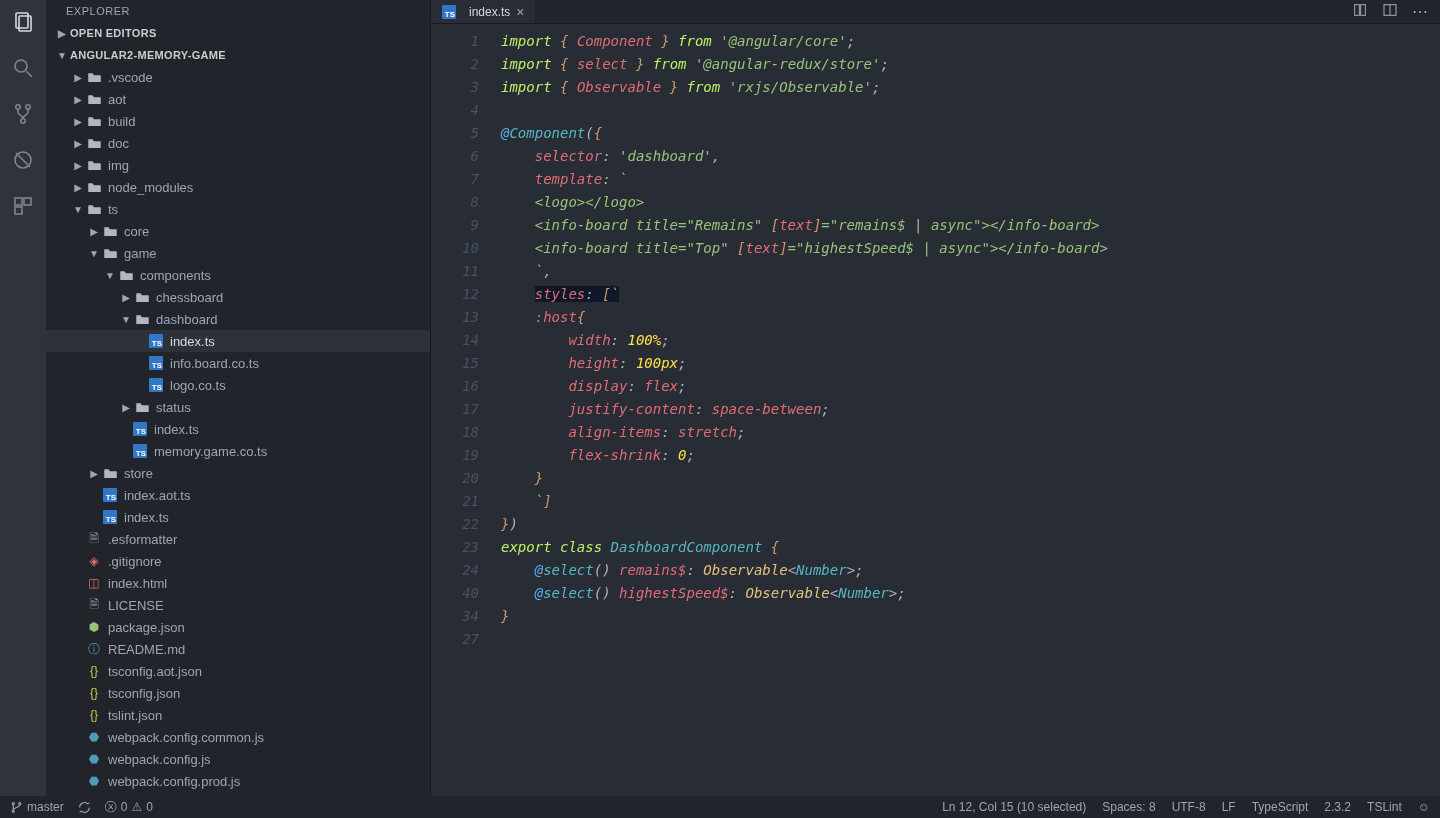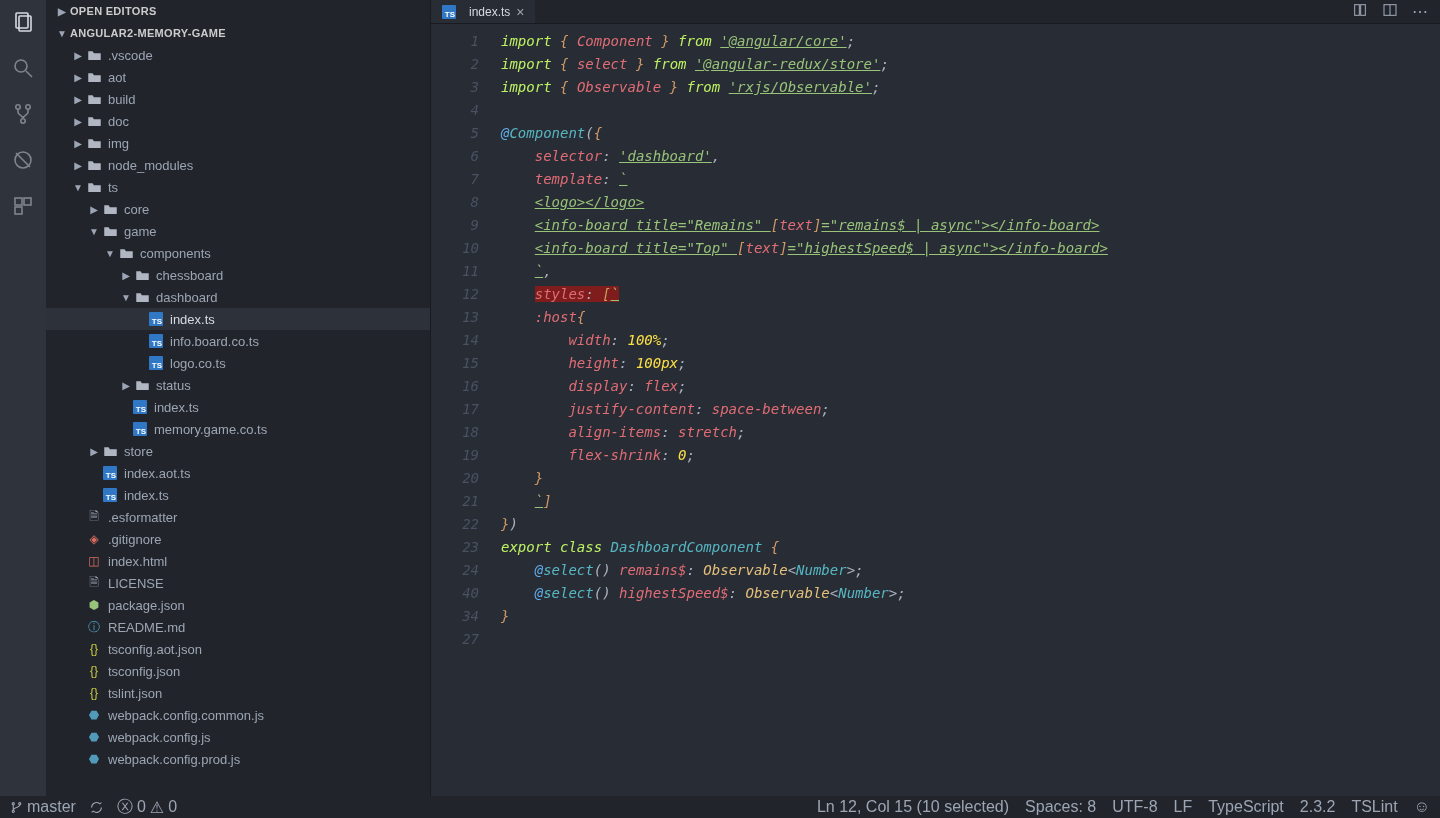--- a/index.html
+++ b/index.html
@@ -36,28 +36,28 @@
 .tab-actions .icon { cursor:pointer; }
 .tab-actions svg { width:16px; height:16px; }
 
 .code-area { flex:1; display:flex; overflow:hidden; font-family:Menlo,Consolas,monospace; font-size:14px; font-style:italic; }
 .gutter { width:66px; text-align:right; padding:6px 18px 0 0; color:#495162; background:#282c34; line-height:23px; user-select:none; }
 .code { flex:1; white-space:pre; padding:6px 0 0 4px; line-height:23px; color:#abb2bf; overflow:hidden; }
 .kw-imp { color:#bef264; } 
 .punc { color:#abb2bf; }
 .brace { color:#d19a66; }
 .ident { color:#e06c75; }
-.str { color:#98c379;text-decoration:underline; }
+.str { color:#98c379; }
 .deco { color:#61afef; font-style:italic; }
 .typec { color:#56b6c2; font-style:italic; }
 .obs { color:#e5c07b; }
 .num { color:#fde047; }
-.sel { background:#7f1d1d; }
-
-.statusbar { height:22px; background:#21252b; color:#9da5b4; display:flex; align-items:center; font-size:16px; padding:0 10px; gap:14px; }
+.sel { background:#0f172a; }
+
+.statusbar { height:22px; background:#21252b; color:#9da5b4; display:flex; align-items:center; font-size:12px; padding:0 10px; gap:14px; }
 .statusbar .sb-item { display:flex; align-items:center; gap:4px; cursor:pointer; }
 .statusbar .right { margin-left:auto; display:flex; align-items:center; gap:16px; }
 </style>
 </head>
 <body>
 
 <div class="main">
 
   <div class="activity-bar">
     <div class="icon active">
@@ -89,20 +89,21 @@
     <div class="icon">
       <svg viewBox="0 0 24 24" fill="none" stroke="currentColor" stroke-width="1.6">
           <rect x="4" y="4" width="7" height="7"></rect>
           <rect x="13" y="4" width="7" height="7"></rect>
           <rect x="4" y="13" width="7" height="7"></rect>
         </svg>
     </div>
   </div>
 
   <div class="sidebar">
+    <div class="sidebar-title">EXPLORER</div>
     <div class="tree">
 
       <div class="tree-row section" style="padding-left:10px;">
         <span class="twisty">▶</span>
         <span>OPEN EDITORS</span>
       </div>
 
       <div class="tree-row section" style="padding-left:10px;">
         <span class="twisty">▼</span>
         <span>ANGULAR2-MEMORY-GAME</span>

